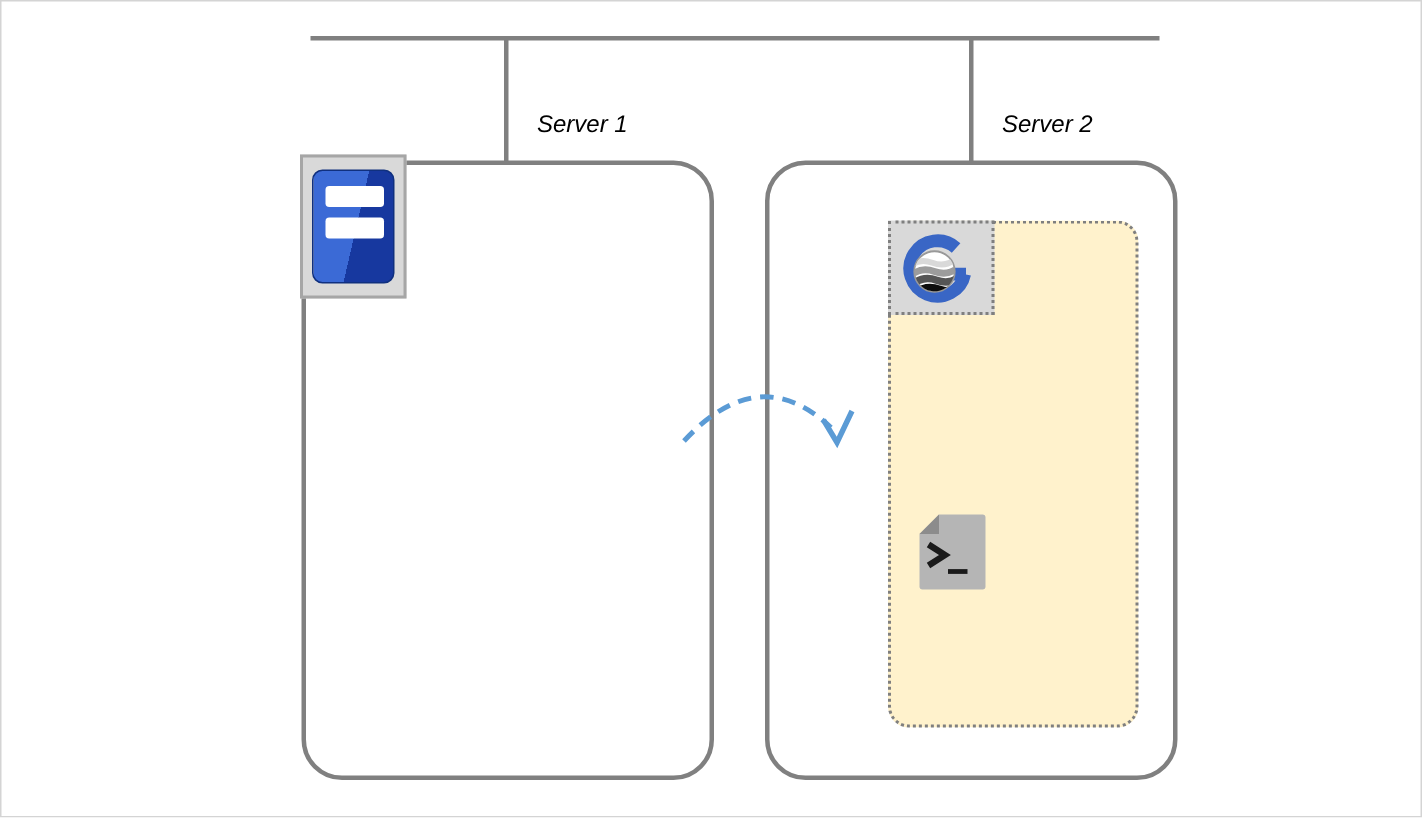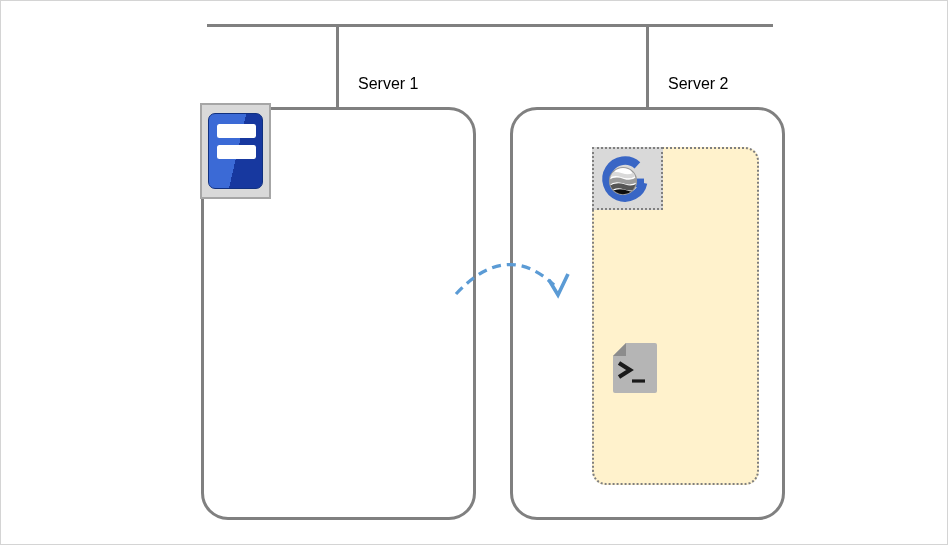--- a/index.html
+++ b/index.html
@@ -12,21 +12,21 @@
     overflow:hidden;
   }
 
   .line { position:absolute; background:var(--line-gray,#808080); }
   .bus-line   { left:206px; top:23px;  width:566px; height:3px; }
   .drop-line1 { left:335px; top:24px;  width:3px;   height:84px; }
   .drop-line2 { left:645px; top:24px;  width:3px;   height:84px; }
 
   .label {
     position:absolute; font-size:16px; color:var(--label-color,#000);
-    white-space:nowrap; line-height:20px;
+    white-space:nowrap; line-height:20px;font-style:italic;
   }
   .server1-label { left:357px; top:73px; }
   .server2-label { left:667px; top:73px; }
   .failover-label { left:386px; top:247px; }
   .group-label { left:591px; top:118px; width:167px; text-align:center; }
   .script-label { left:662px; top:357px; font-size:17px; }
 
   .server-box {
     position:absolute; width:275px; height:413px; top:106px;
     background:#fff; border:3px solid var(--box-border,#808080);

